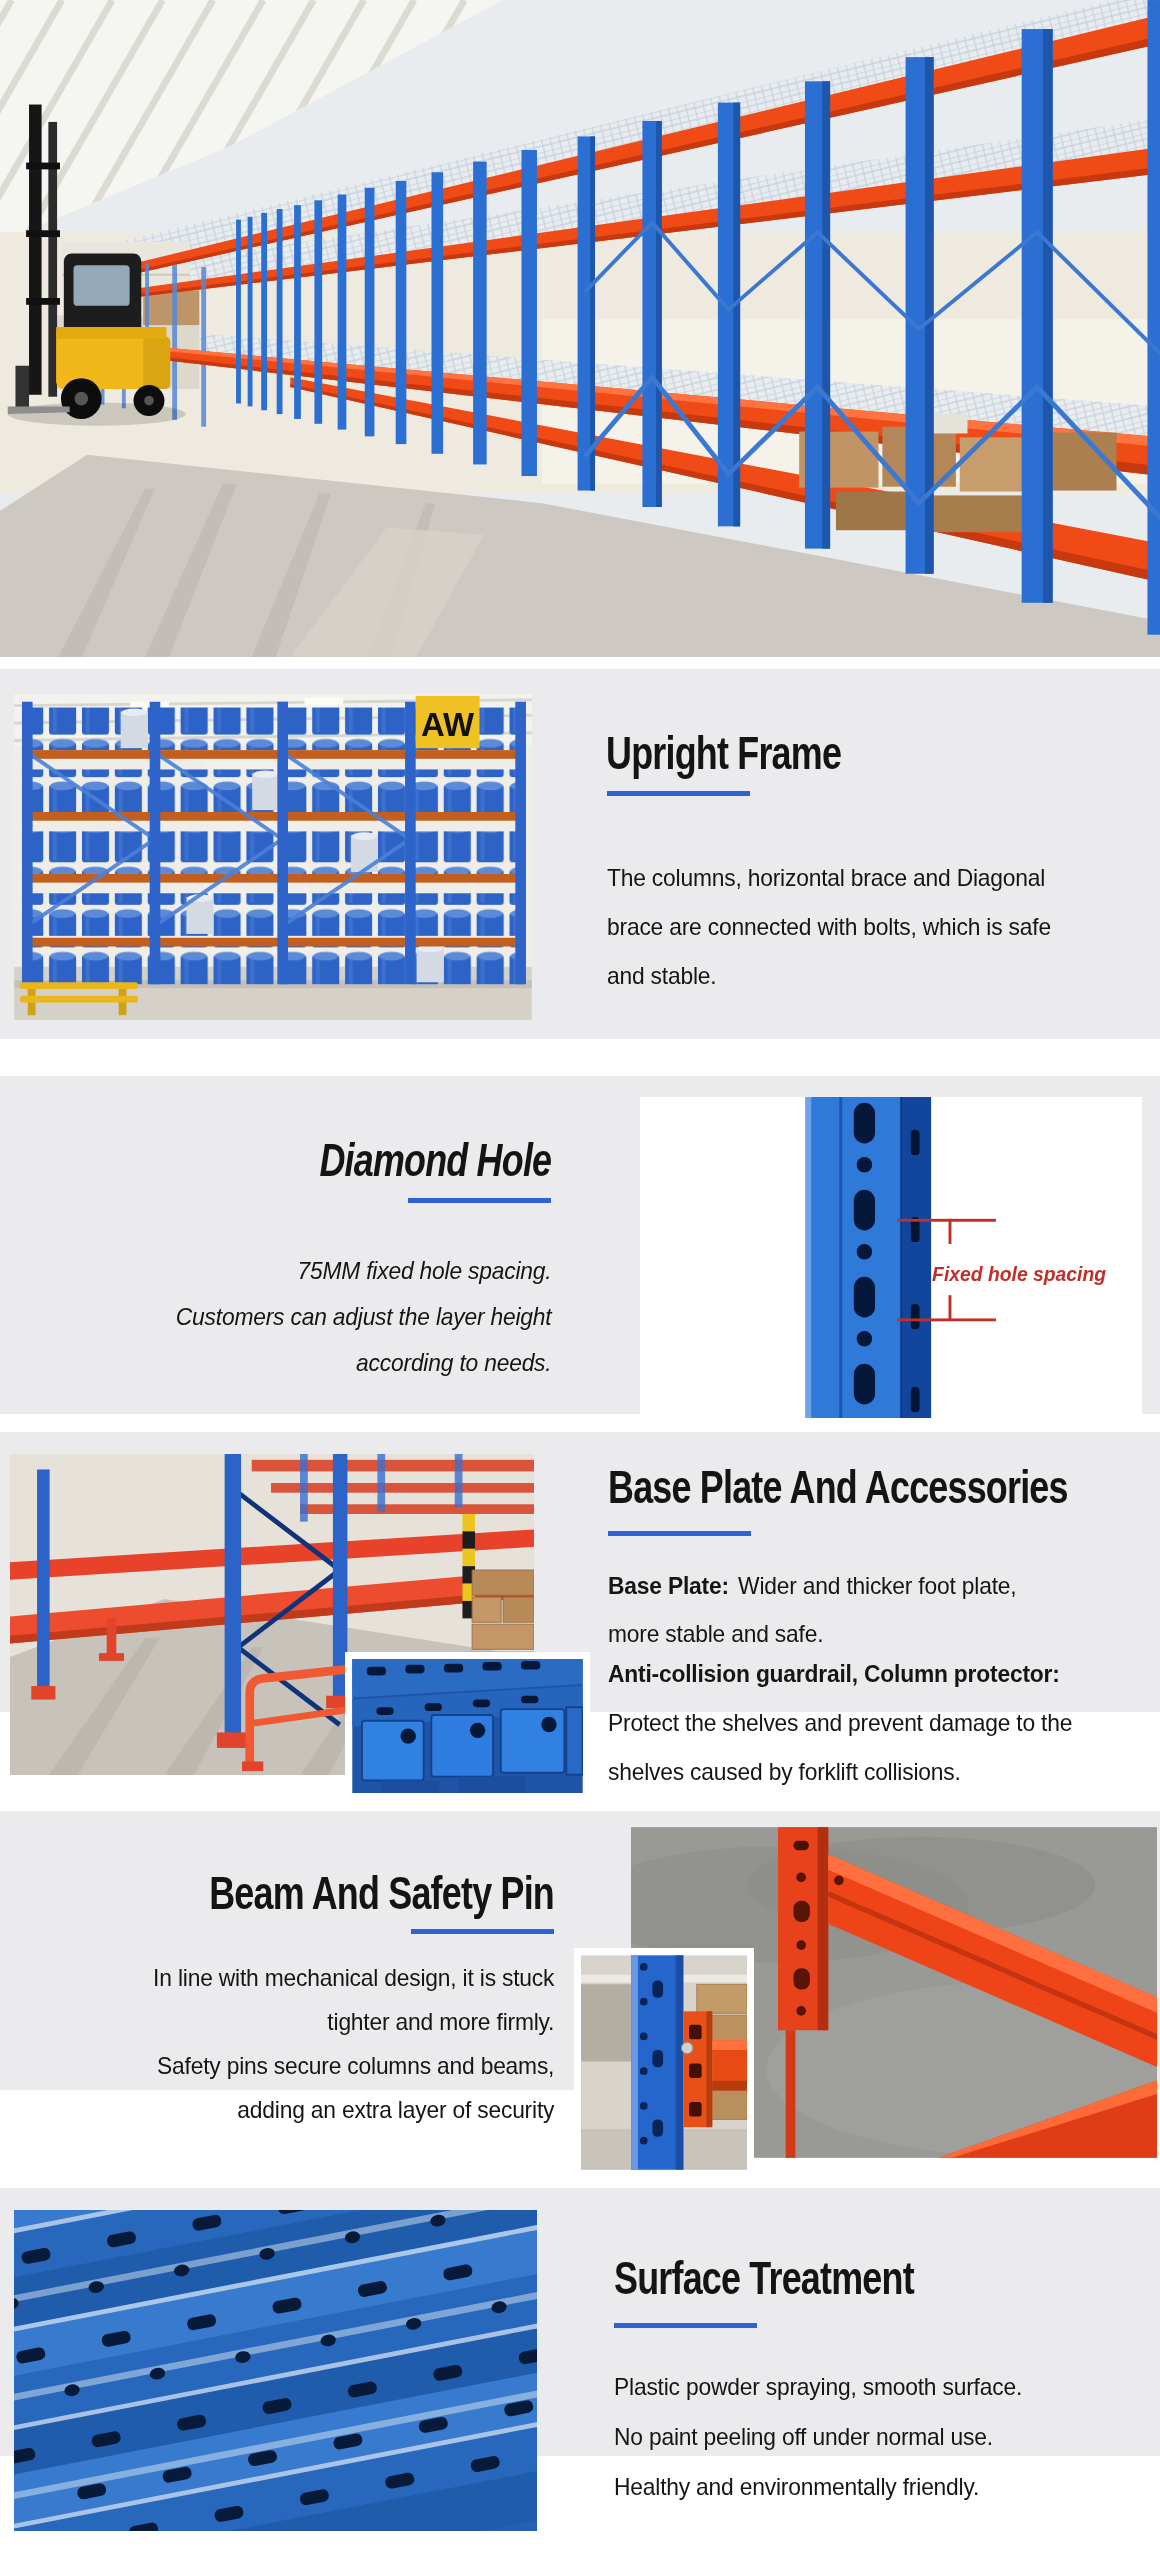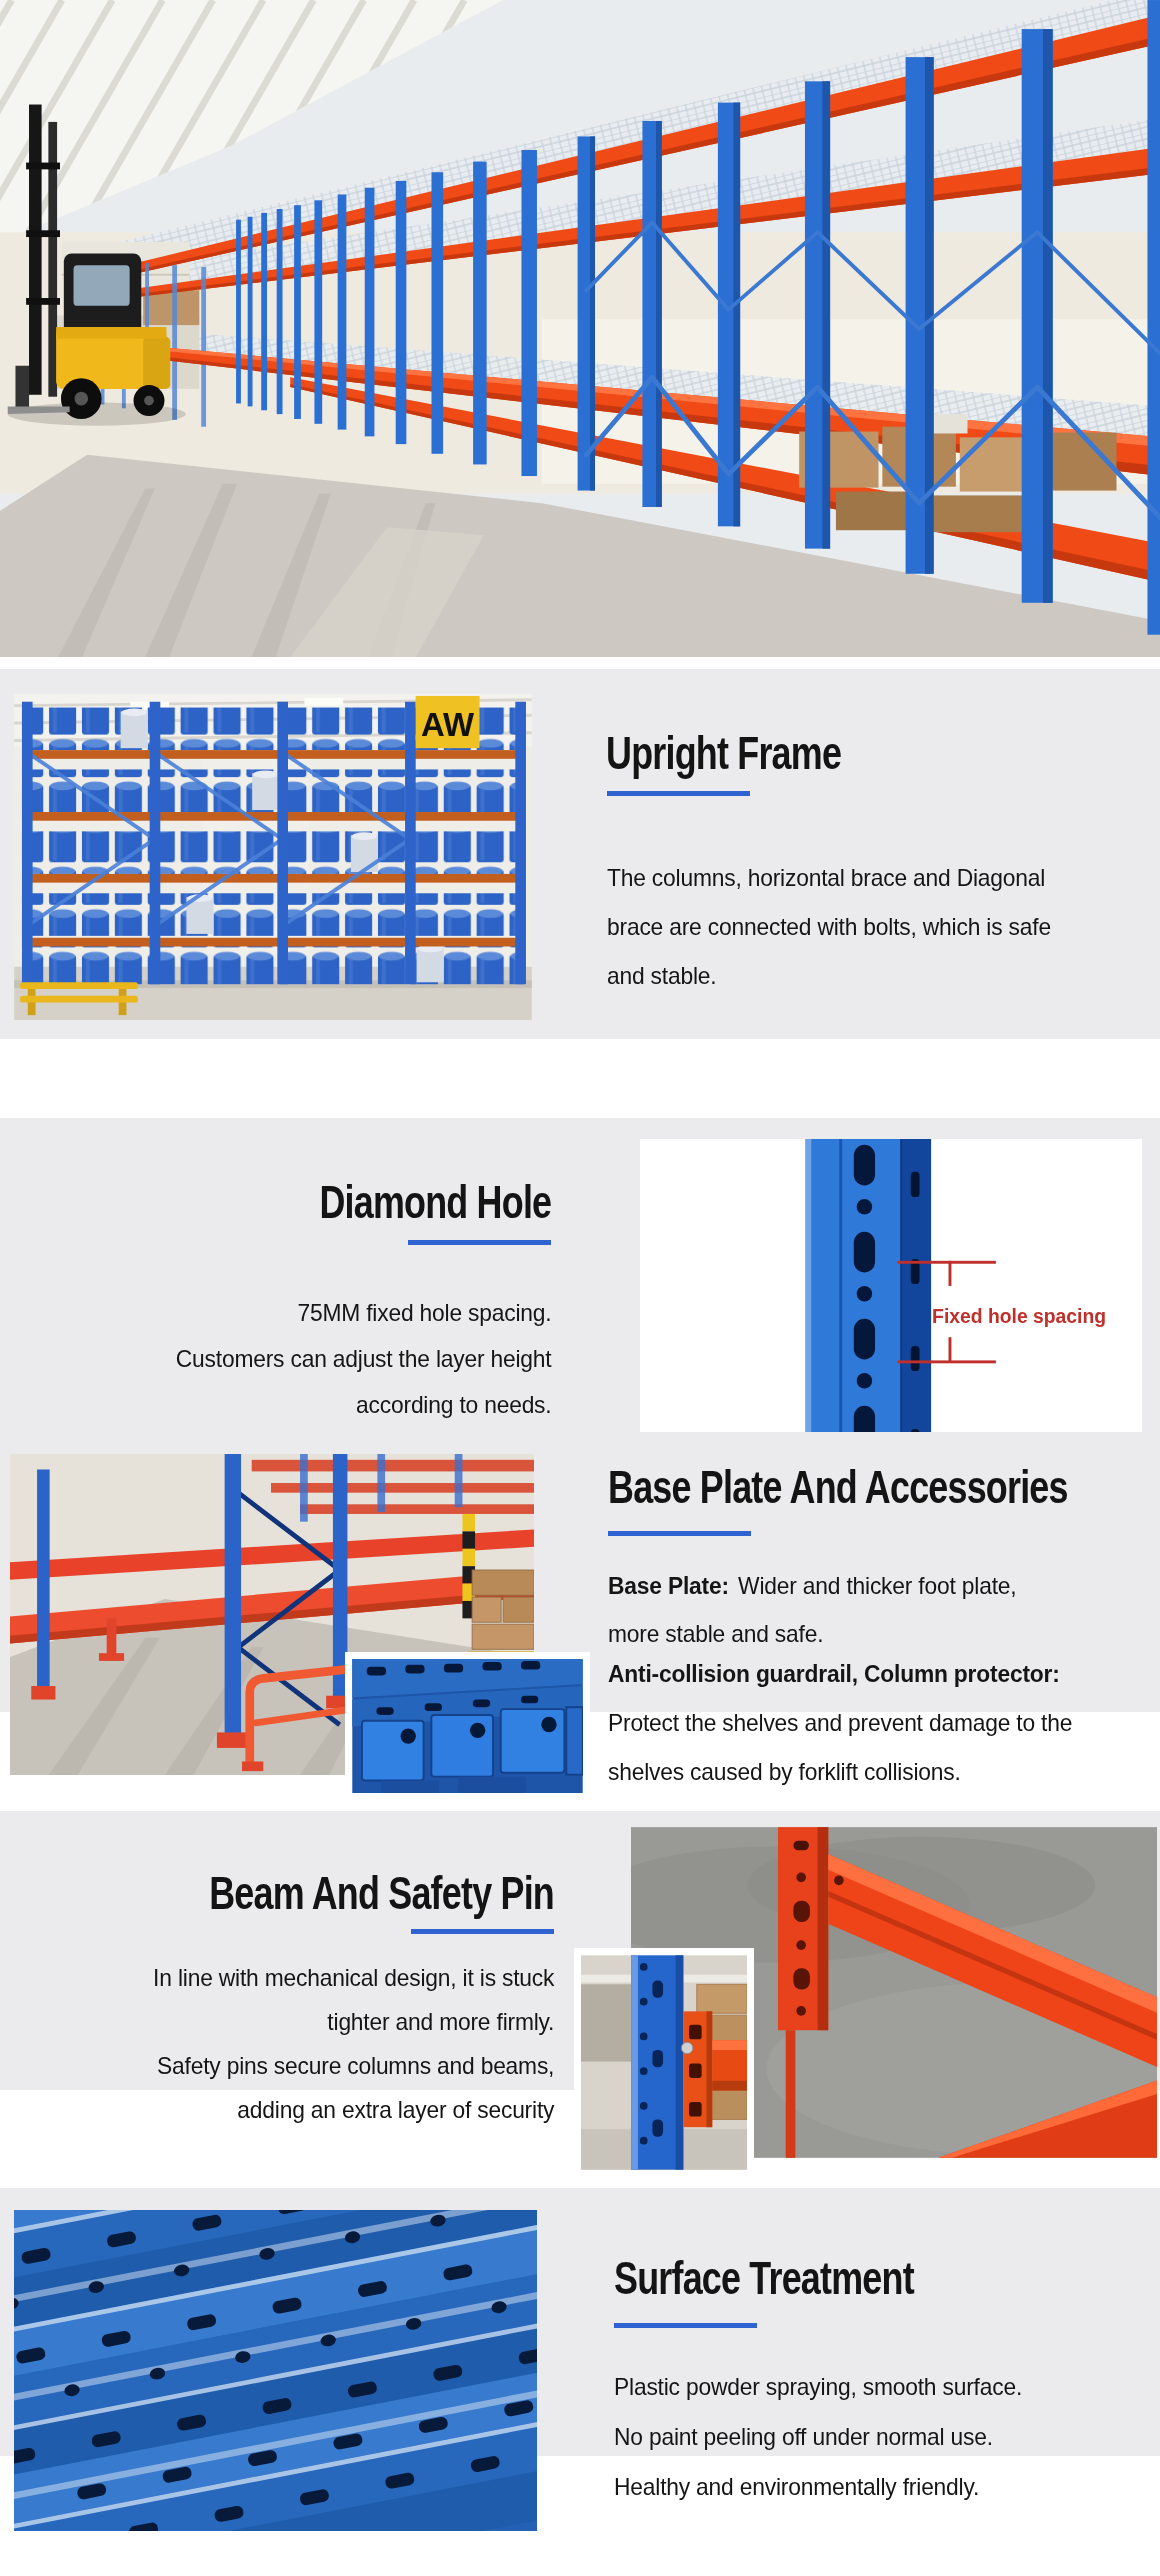--- a/index.html
+++ b/index.html
@@ -3,21 +3,21 @@
 <meta charset="utf-8">
 <style>
   html,body{margin:0;padding:0;}
   body{
     width:1161px;height:2576px;position:relative;background:#ffffff;
     font-family:"Liberation Sans",sans-serif;overflow:hidden;
   }
   .hero{position:absolute;left:0;top:0;width:1161px;height:657px;}
   .sec{position:absolute;left:0;width:1161px;background:#ebebed;}
   #sec1{top:669px;height:370px;}
-  #sec2{top:1118px;height:338px;}
+  #sec2{top:1076px;height:338px;font-style:italic;}
   #sec3{top:1432px;height:280px;}
   #sec4{top:1811px;height:279px;}
   #sec5{top:2188px;height:268px;}
   .photo{position:absolute;}
   .pframe{position:absolute;background:#ffffff;padding:6.8px;box-sizing:border-box;}
   svg{display:block;}
   .title{
     position:absolute;margin:0;font-size:46px;line-height:44px;font-weight:700;
     color:#141414;letter-spacing:-1px;white-space:nowrap;transform:scaleX(0.78);
   }

